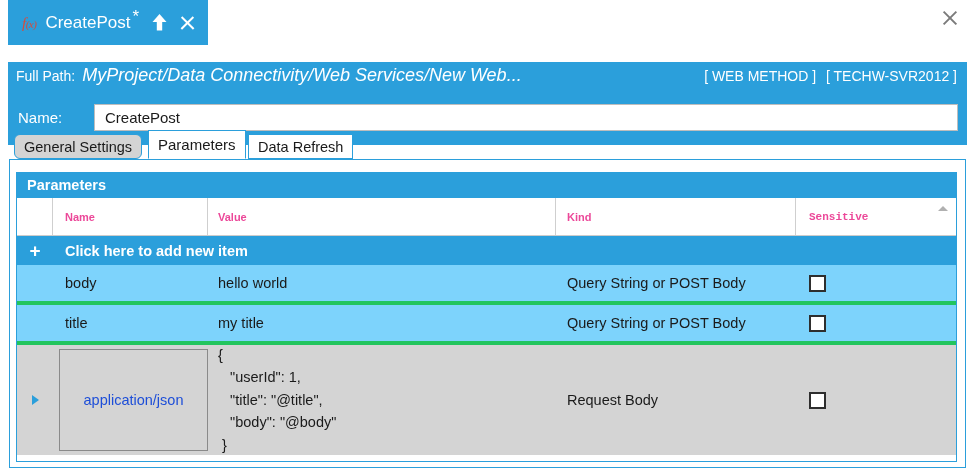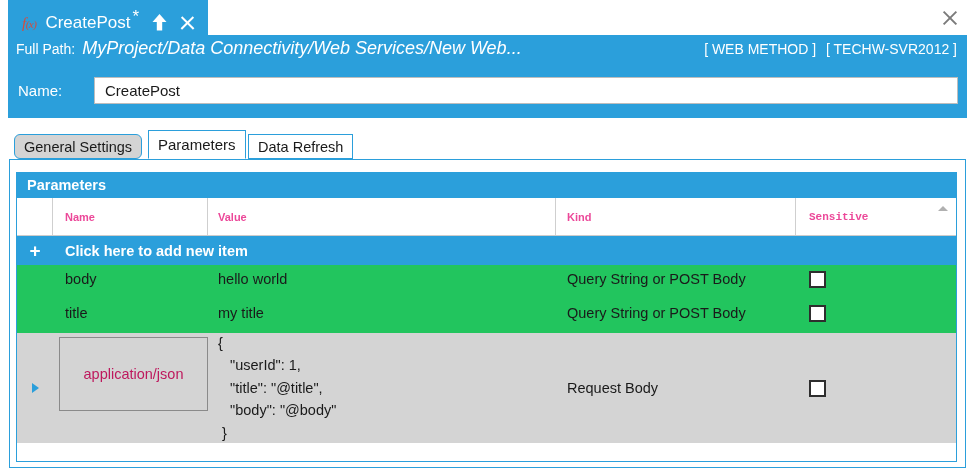--- a/index.html
+++ b/index.html
@@ -99,21 +99,21 @@
     left: 0; top: 8px;
     width: 18px; height: 2px;
     background: #7a7a7a;
   }
   .win-close::before { transform: rotate(45deg); }
   .win-close::after  { transform: rotate(-45deg); }
 
   
   .blue-head {
     position: absolute;
-    left: 8px; top: 35px;
+    left: 8px; top: 62px;
     width: 959px;
     height: 83px;
     background: #2B9FDB;
     box-sizing: border-box;
   }
   .fullpath-row {
     position: absolute;
     left: 0; top: 0;
     width: 100%;
     height: 27px;
@@ -302,21 +302,21 @@
   }
   .add-row .cell { color: #ffffff; font-weight: bold; font-size: 14.5px; }
   .add-plus {
     font-size: 19px;
     line-height: 1;
     font-weight: bold;
     color: #ffffff;
   }
 
   
-  .data-row { height: 34px; background: #22c55e; border-bottom: 6px solid #22c55e; }
+  .data-row { height: 40px; background: #7dd3fc; border-bottom: 4px solid #22c55e; }
   .data-row.selected {
     height: 110px;
     background: #d4d4d4;
     align-items: stretch;
     border-bottom: none;
   }
   .data-row.selected .cell { align-items: center; }
 
   .sel-arrow {
     width: 0; height: 0;
@@ -329,22 +329,22 @@
     margin: 4px 0 4px 6px;
     flex: 0 0 149px;
     border: 1px solid #8a8a8a;
     background: #d4d4d4;
     display: flex;
     align-items: center;
     justify-content: center;
     padding: 0 6px;
     box-sizing: border-box;
     font-size: 14.5px;
-    color: #be185d;
-    height: 74px;
+    color: #1d4ed8;
+    height: 102px;
     cursor: pointer;
   }
 
   .json-cell {
     flex: 0 0 348px;
     padding-left: 10px;
     box-sizing: border-box;
     display: flex;
     align-items: center;
     cursor: text;

